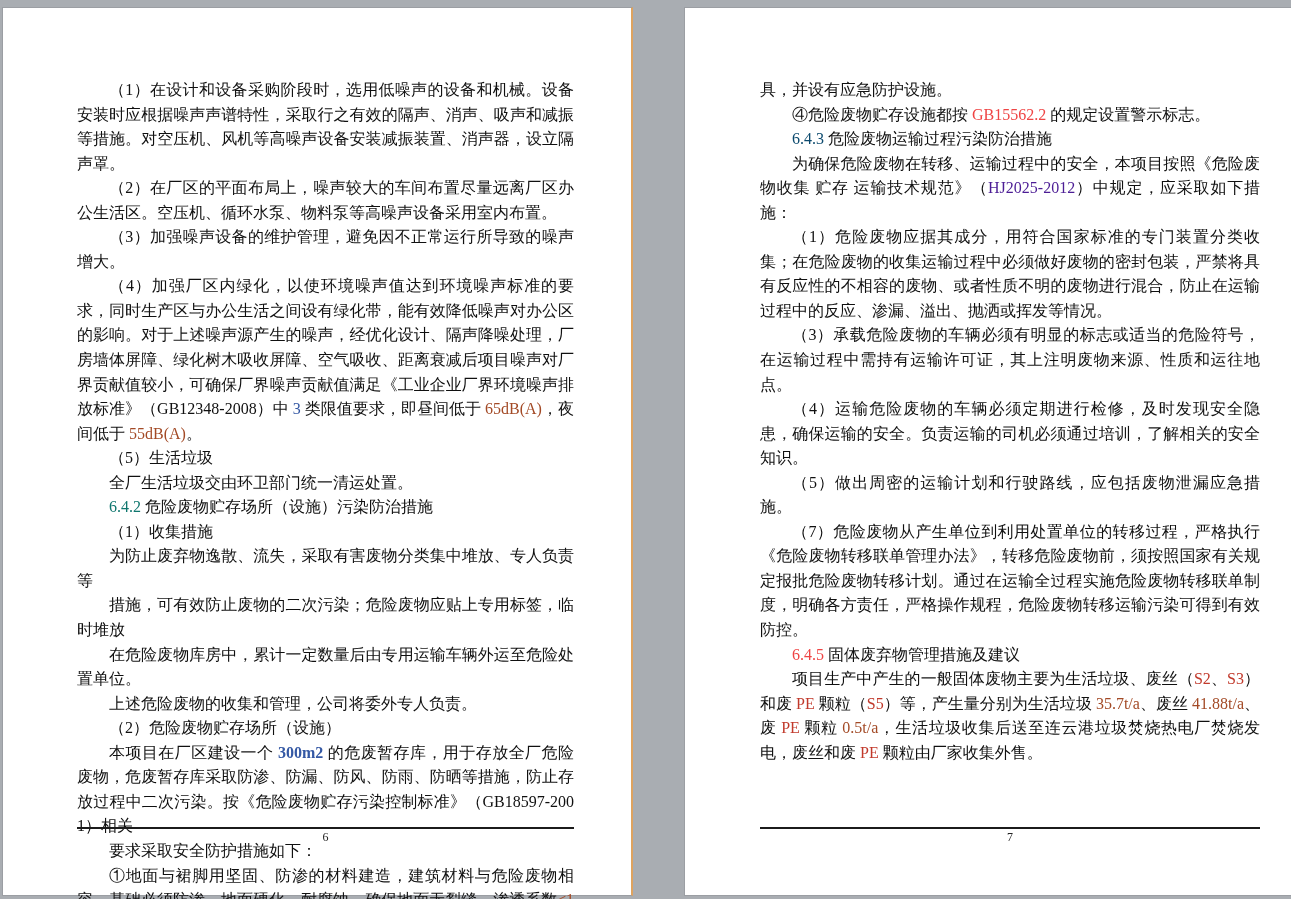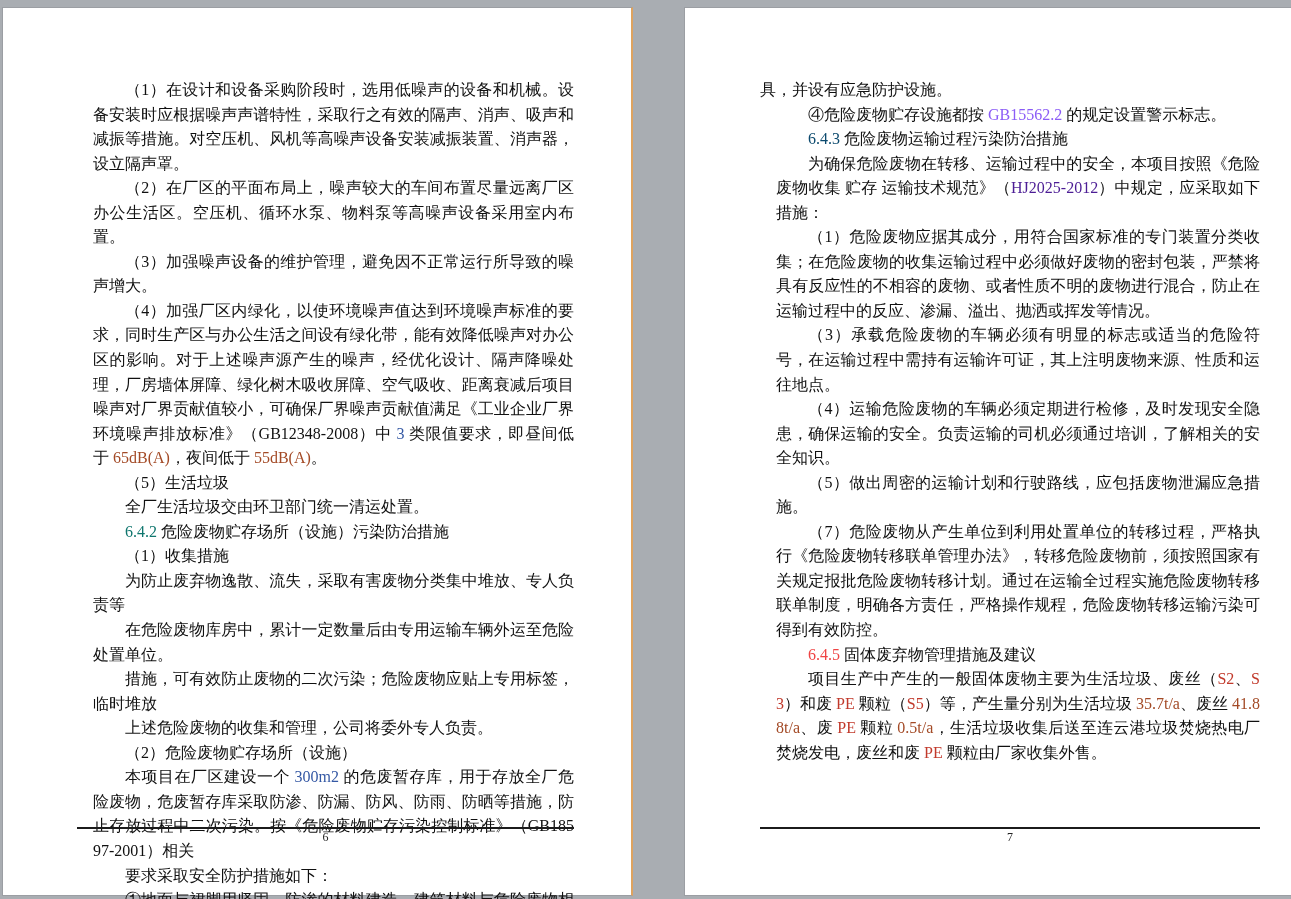--- a/index.html
+++ b/index.html
@@ -24,21 +24,21 @@
   .page-right .content{left:75px;width:500px;}
   .para{
     font-size:16px;
     line-height:24.55px;
     color:#101010;
     text-align:justify;
     text-justify:inter-ideograph;
     word-break:break-all;
     margin:0;
   }
-  .para.body,.para.section{text-indent:2em;margin-left:16px;}
+  .para.body,.para.section{text-indent:2em;}
   .para.plain{text-indent:0;}
   .footer{position:absolute;top:819px;}
   .page-left .footer{left:74px;width:497px;}
   .page-right .footer{left:75px;width:500px;}
   .footer-divider{border-top:2px solid #1b1b1b;height:0;}
   .page-num{
     text-align:center;
     font-size:12px;
     line-height:14px;
     margin-top:1px;
@@ -55,38 +55,38 @@
     <div class="content">
         <div class="para body"><span>（1）在设计和设备采购阶段时，选用低噪声的设备和机械。设备安装时应根据噪声声谱特性，采取行之有效的隔声、消声、吸声和减振等措施。对空压机、风机等高噪声设备安装减振装置、消声器，设立隔声罩。</span></div>
         <div class="para body"><span>（2）在厂区的平面布局上，噪声较大的车间布置尽量远离厂区办公生活区。空压机、循环水泵、物料泵等高噪声设备采用室内布置。</span></div>
         <div class="para body"><span>（3）加强噪声设备的维护管理，避免因不正常运行所导致的噪声增大。</span></div>
         <div class="para body"><span>（4）加强厂区内绿化，以使环境噪声值达到环境噪声标准的要求，同时生产区与办公生活之间设有绿化带，能有效降低噪声对办公区的影响。对于上述噪声源产生的噪声，经优化设计、隔声降噪处理，厂房墙体屏障、绿化树木吸收屏障、空气吸收、距离衰减后项目噪声对厂界贡献值较小，可确保厂界噪声贡献值满足《工业企业厂界环境噪声排放标准》（GB12348-2008）中 </span><span style="color: rgb(52, 88, 164);">3</span><span> 类限值要求，即昼间低于 </span><span style="color: rgb(163, 74, 38);">65dB(A)</span><span>，夜间低于 </span><span style="color: rgb(163, 74, 38);">55dB(A)</span><span>。</span></div>
         <div class="para body"><span>（5）生活垃圾</span></div>
         <div class="para body"><span>全厂生活垃圾交由环卫部门统一清运处置。</span></div>
         <div class="para section"><span style="color: #0f766e;">6.4.2</span><span> 危险废物贮存场所（设施）污染防治措施</span></div>
         <div class="para body"><span>（1）收集措施</span></div>
         <div class="para body"><span>为防止废弃物逸散、流失，采取有害废物分类集中堆放、专人负责等</span></div>
+        <div class="para body"><span>措施，可有效防止废物的二次污染；危险废物应贴上专用标签，临时堆放</span></div>
         <div class="para body"><span>在危险废物库房中，累计一定数量后由专用运输车辆外运至危险处置单位。</span></div>
-        <div class="para body"><span>措施，可有效防止废物的二次污染；危险废物应贴上专用标签，临时堆放</span></div>
         <div class="para body"><span>上述危险废物的收集和管理，公司将委外专人负责。</span></div>
         <div class="para body"><span>（2）危险废物贮存场所（设施）</span></div>
-        <div class="para body"><span>本项目在厂区建设一个 </span><span style="color: rgb(52, 88, 164);">300m2</span><span> 的危废暂存库，用于存放全厂危险废物，危废暂存库采取防渗、防漏、防风、防雨、防晒等措施，防止存放过程中二次污染。按《危险废物贮存污染控制标准》（GB18597-2001）相关</span></div>
+        <div class="para body"><span>本项目在厂区建设一个 </span><span style="color: rgb(52, 88, 164); font-weight: bold;">300m2</span><span> 的危废暂存库，用于存放全厂危险废物，危废暂存库采取防渗、防漏、防风、防雨、防晒等措施，防止存放过程中二次污染。按《危险废物贮存污染控制标准》（GB18597-2001）相关</span></div>
         <div class="para body"><span>要求采取安全防护措施如下：</span></div>
         <div class="para body"><span>①地面与裙脚用坚固、防渗的材料建造，建筑材料与危险废物相容。基础必须防渗，地面硬化、耐腐蚀，确保地面无裂缝，渗透系数</span><span style="color: rgb(163, 74, 38);">≤10-10cm/s</span></div>
       </div>
     <div class="footer">
       <div class="footer-divider"></div>
       <div class="page-num">6</div>
     </div>
   </div>
 
   <div class="page page-right">
     <div class="content">
         <div class="para plain"><span>具，并设有应急防护设施。</span></div>
-        <div class="para body"><span>④危险废物贮存设施都按 </span><span style="color: #8b5cf6;">GB15562.2</span><span> 的规定设置警示标志。</span></div>
+        <div class="para body"><span>④危险废物贮存设施都按 </span><span style="color: #ef4444;">GB15562.2</span><span> 的规定设置警示标志。</span></div>
         <div class="para section"><span style="color: #0c4a6e;">6.4.3</span><span> 危险废物运输过程污染防治措施</span></div>
         <div class="para body"><span>为确保危险废物在转移、运输过程中的安全，本项目按照《危险废物收集 贮存 运输技术规范》（</span><span style="color: #4c1d95;">HJ2025-2012</span><span>）中规定，应采取如下措施：</span></div>
         <div class="para body"><span>（1）危险废物应据其成分，用符合国家标准的专门装置分类收集；在危险废物的收集运输过程中必须做好废物的密封包装，严禁将具有反应性的不相容的废物、或者性质不明的废物进行混合，防止在运输过程中的反应、渗漏、溢出、抛洒或挥发等情况。</span></div>
         <div class="para body"><span>（3）承载危险废物的车辆必须有明显的标志或适当的危险符号，在运输过程中需持有运输许可证，其上注明废物来源、性质和运往地点。</span></div>
         <div class="para body"><span>（4）运输危险废物的车辆必须定期进行检修，及时发现安全隐患，确保运输的安全。负责运输的司机必须通过培训，了解相关的安全知识。</span></div>
         <div class="para body"><span>（5）做出周密的运输计划和行驶路线，应包括废物泄漏应急措施。</span></div>
         <div class="para body"><span>（7）危险废物从产生单位到利用处置单位的转移过程，严格执行《危险废物转移联单管理办法》，转移危险废物前，须按照国家有关规定报批危险废物转移计划。通过在运输全过程实施危险废物转移联单制度，明确各方责任，严格操作规程，危险废物转移运输污染可得到有效防控。</span></div>
         <div class="para section"><span style="color: #ef4444;">6.4.5</span><span> 固体废弃物管理措施及建议</span></div>
         <div class="para body"><span>项目生产中产生的一般固体废物主要为生活垃圾、废丝（</span><span style="color: rgb(193, 57, 43);">S2</span><span>、</span><span style="color: rgb(193, 57, 43);">S3</span><span>）和废 </span><span style="color: rgb(193, 57, 43);">PE</span><span> 颗粒（</span><span style="color: rgb(193, 57, 43);">S5</span><span>）等，产生量分别为生活垃圾 </span><span style="color: rgb(163, 74, 38);">35.7t/a</span><span>、废丝 </span><span style="color: rgb(163, 74, 38);">41.88t/a</span><span>、废 </span><span style="color: rgb(193, 57, 43);">PE</span><span> 颗粒 </span><span style="color: rgb(163, 74, 38);">0.5t/a</span><span>，生活垃圾收集后送至连云港垃圾焚烧热电厂焚烧发电，废丝和废 </span><span style="color: rgb(193, 57, 43);">PE</span><span> 颗粒由厂家收集外售。</span></div>
       </div>

